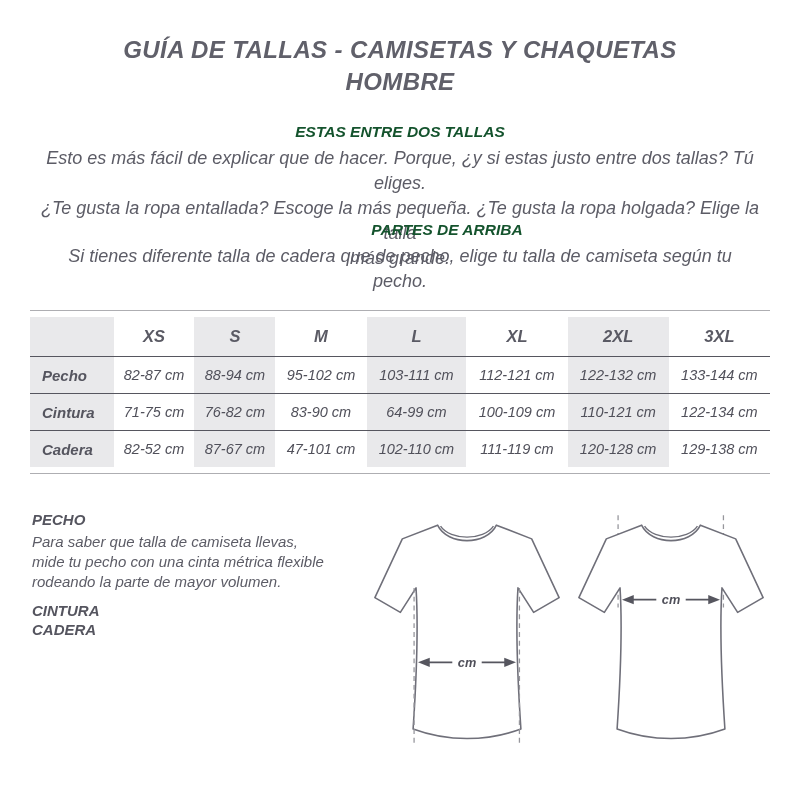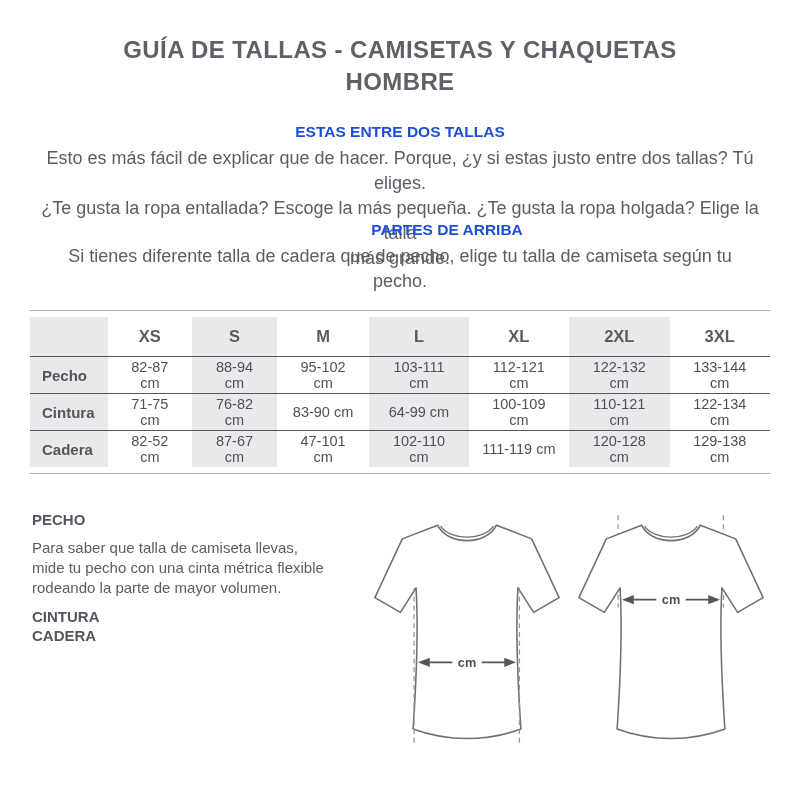--- a/index.html
+++ b/index.html
@@ -1,61 +1,61 @@
 <!DOCTYPE html>
 <html><head>
 <meta charset="utf-8">
 <style>
   html,body { margin:0; padding:0; background:#fff; }
   .page {
     position:relative; width:800px; height:800px; background:#ffffff;
-    font-family:"Liberation Sans", sans-serif; color:#5c5c66; overflow:hidden;
+    font-family:"Liberation Sans", sans-serif; color:#5c5c66; overflow:hidden;font-style:italic;
   }
   .page-title {
     position:absolute; top:34px; left:0; width:800px; text-align:center;
     font-size:24px; font-weight:bold; line-height:32px; color:#60606a;
     letter-spacing:0.4px; white-space:pre-line;
   }
   .sec-heading {
     position:absolute; left:0; width:800px; text-align:center;
-    font-size:15.5px; font-weight:bold; color:#1d4ed8;
+    font-size:15.5px; font-weight:bold; color:#14532d;
   }
   .sec-body {
     position:absolute; left:40px; width:720px; text-align:center;
     font-size:18px; line-height:25px; color:#5c5c66; white-space:pre-line;
   }
   #intro-heading { top:123px; }
   #intro-body { top:146px; }
   #tops-heading { top:221px;margin-left:47px; }
   #tops-body { top:244px; }
 
   .rule { position:absolute; left:30px; width:740px; height:1px; background:#aeaeb2; }
   #table-top-rule { top:310px; }
   #table-bottom-rule { top:473px; }
 
   table.size-table {
     position:absolute; left:30px; top:317px; width:740px;
     border-collapse:collapse; table-layout:auto;
     font-size:14.5px; color:#50505a;
   }
-  .size-table th, .size-table td { text-align:center; padding:0 13px; height:36px; font-weight:normal; }
+  .size-table th, .size-table td { text-align:center; padding:0 2px; height:36px; font-weight:normal; }
   .size-table thead th {
     height:39px; font-size:16.5px; font-weight:bold; color:#5a5a64;
     border-bottom:1px solid #56565f;
   }
   .size-table tbody tr:not(:last-child) th,
   .size-table tbody tr:not(:last-child) td { border-bottom:1px solid #56565f; }
   .size-table tbody th.row-label {
     text-align:left; padding-left:12px; font-size:15px; font-weight:bold; color:#55555f;
   }
   .stripe { background:#e9e9eb; }
 
   .measure-guide { position:absolute; left:32px; top:511px; width:348px; }
   .measure-guide h3 { margin:0 0 2px 0; font-size:15px; font-weight:bold; color:#55555f; }
-  .measure-guide p  { margin:10px 0 10px 0; font-size:15px; line-height:20px; color:#5c5c66; white-space:pre-line; }
+  .measure-guide p  { margin:4px 0 10px 0; font-size:15px; line-height:20px; color:#5c5c66; white-space:pre-line; }
 
   svg.tshirt { position:absolute; }
   #tshirt-waist { left:369px; top:513px; }
   #tshirt-chest { left:573px; top:513px; }
   .shirt-line   { fill:#ffffff; stroke:#6f6f79; stroke-width:1.6; stroke-linejoin:round; }
   .collar-line  { fill:none; stroke:#6f6f79; stroke-width:1.4; }
   .dash-line    { stroke:#96969c; stroke-width:1.3; stroke-dasharray:5 4; }
   .arrow-line   { stroke:#56565f; stroke-width:1.6; }
   .arrow-head   { fill:#56565f; }
   .cm-label     { font-family:"Liberation Sans", sans-serif; font-size:13px; font-weight:bold; fill:#50505a; }

